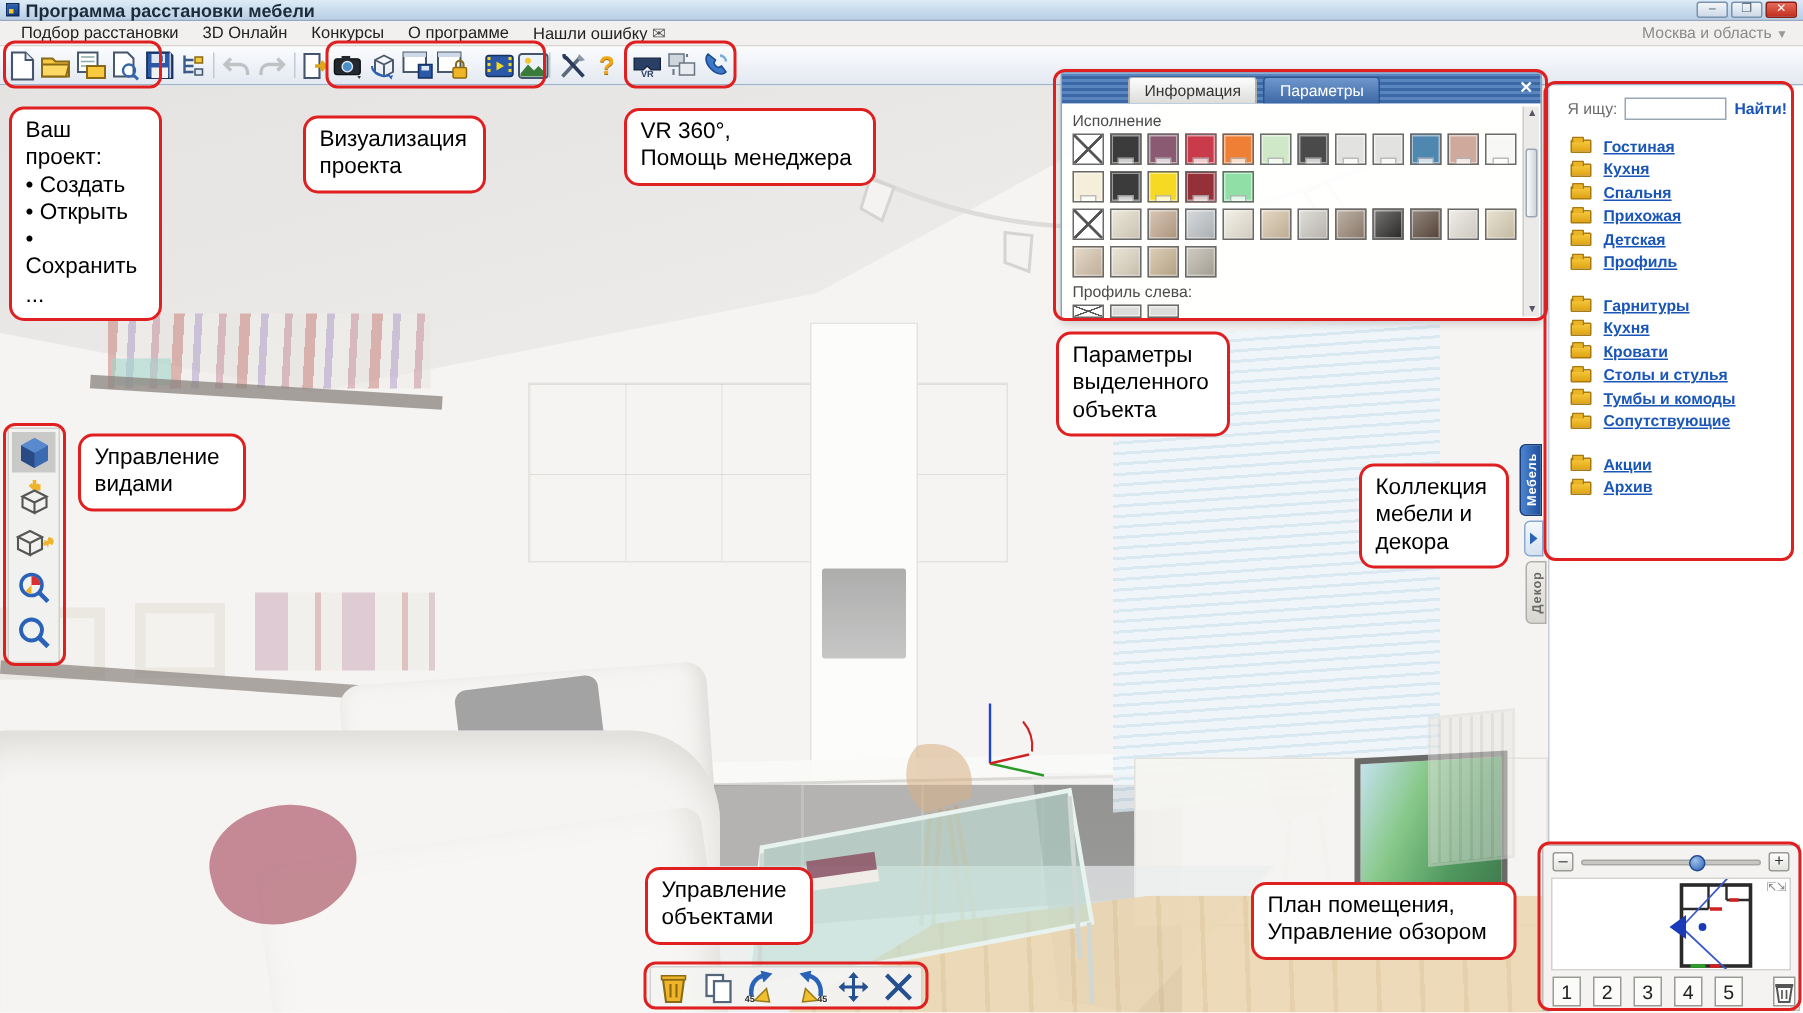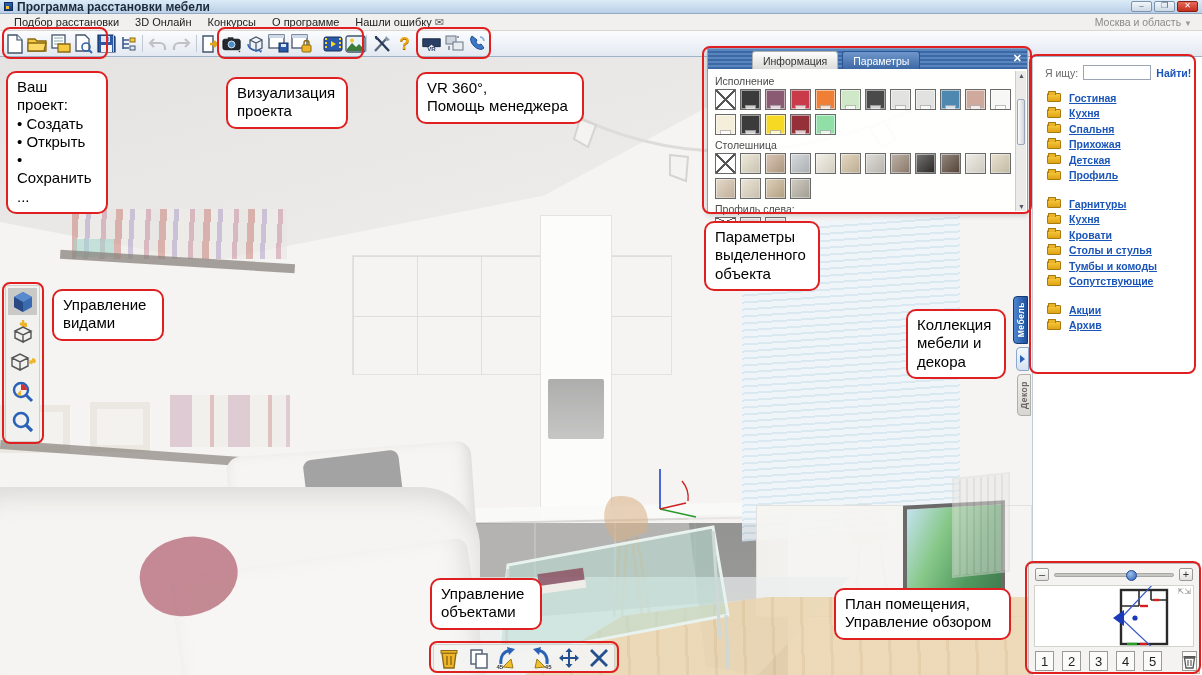--- a/index.html
+++ b/index.html
@@ -536,21 +536,20 @@
           <span class="swatch" style="background: rgb(207, 169, 156);"></span>
           <span class="swatch" style="background: rgb(247, 247, 245);"></span>
         </div>
       <div class="swrow">
           <span class="swatch" style="background: rgb(244, 238, 218);"></span>
           <span class="swatch" style="background: rgb(59, 59, 59);"></span>
           <span class="swatch" style="background: rgb(245, 217, 34);"></span>
           <span class="swatch" style="background: rgb(149, 48, 57);"></span>
           <span class="swatch" style="background: rgb(143, 223, 166);"></span>
         </div>
-      <div class="mlabel">Столешница</div>
       <div class="swrow">
           <span class="swatch tex none"></span>
           <span class="swatch tex" style="background: rgb(229, 221, 201);"></span>
           <span class="swatch tex" style="background: rgb(196, 169, 142);"></span>
           <span class="swatch tex" style="background: rgb(195, 199, 203);"></span>
           <span class="swatch tex" style="background: rgb(239, 233, 218);"></span>
           <span class="swatch tex" style="background: rgb(214, 195, 165);"></span>
           <span class="swatch tex" style="background: rgb(207, 204, 196);"></span>
           <span class="swatch tex" style="background: rgb(155, 136, 119);"></span>
           <span class="swatch tex" style="background: rgb(46, 44, 42);"></span>
@@ -707,21 +706,21 @@
   <div class="hl" style="left:1029px;top:54px;width:167px;height:320px;"></div>
   <div class="hl" style="left:2px;top:282px;width:42px;height:162px;"></div>
   <div class="hl" style="left:429px;top:641px;width:190px;height:32px;"></div>
   <div class="hl" style="left:1025px;top:561px;width:176px;height:113px;"></div>
 
   <div class="bubble" style="left:6px;top:71px;width:102px;">Ваш проект:
 • Создать
 • Открыть
 • Сохранить
 ...</div>
-  <div class="bubble" style="left:226px;top:77px;width:122px;">Визуализация
+  <div class="bubble" style="left:202px;top:77px;width:122px;">Визуализация
 проекта</div>
   <div class="bubble" style="left:416px;top:72px;width:168px;">VR 360°,
 Помощь менеджера</div>
   <div class="bubble" style="left:704px;top:221px;width:116px;">Параметры
 выделенного
 объекта</div>
   <div class="bubble" style="left:906px;top:309px;width:100px;">Коллекция
 мебели и
 декора</div>
   <div class="bubble" style="left:52px;top:289px;width:112px;">Управление

